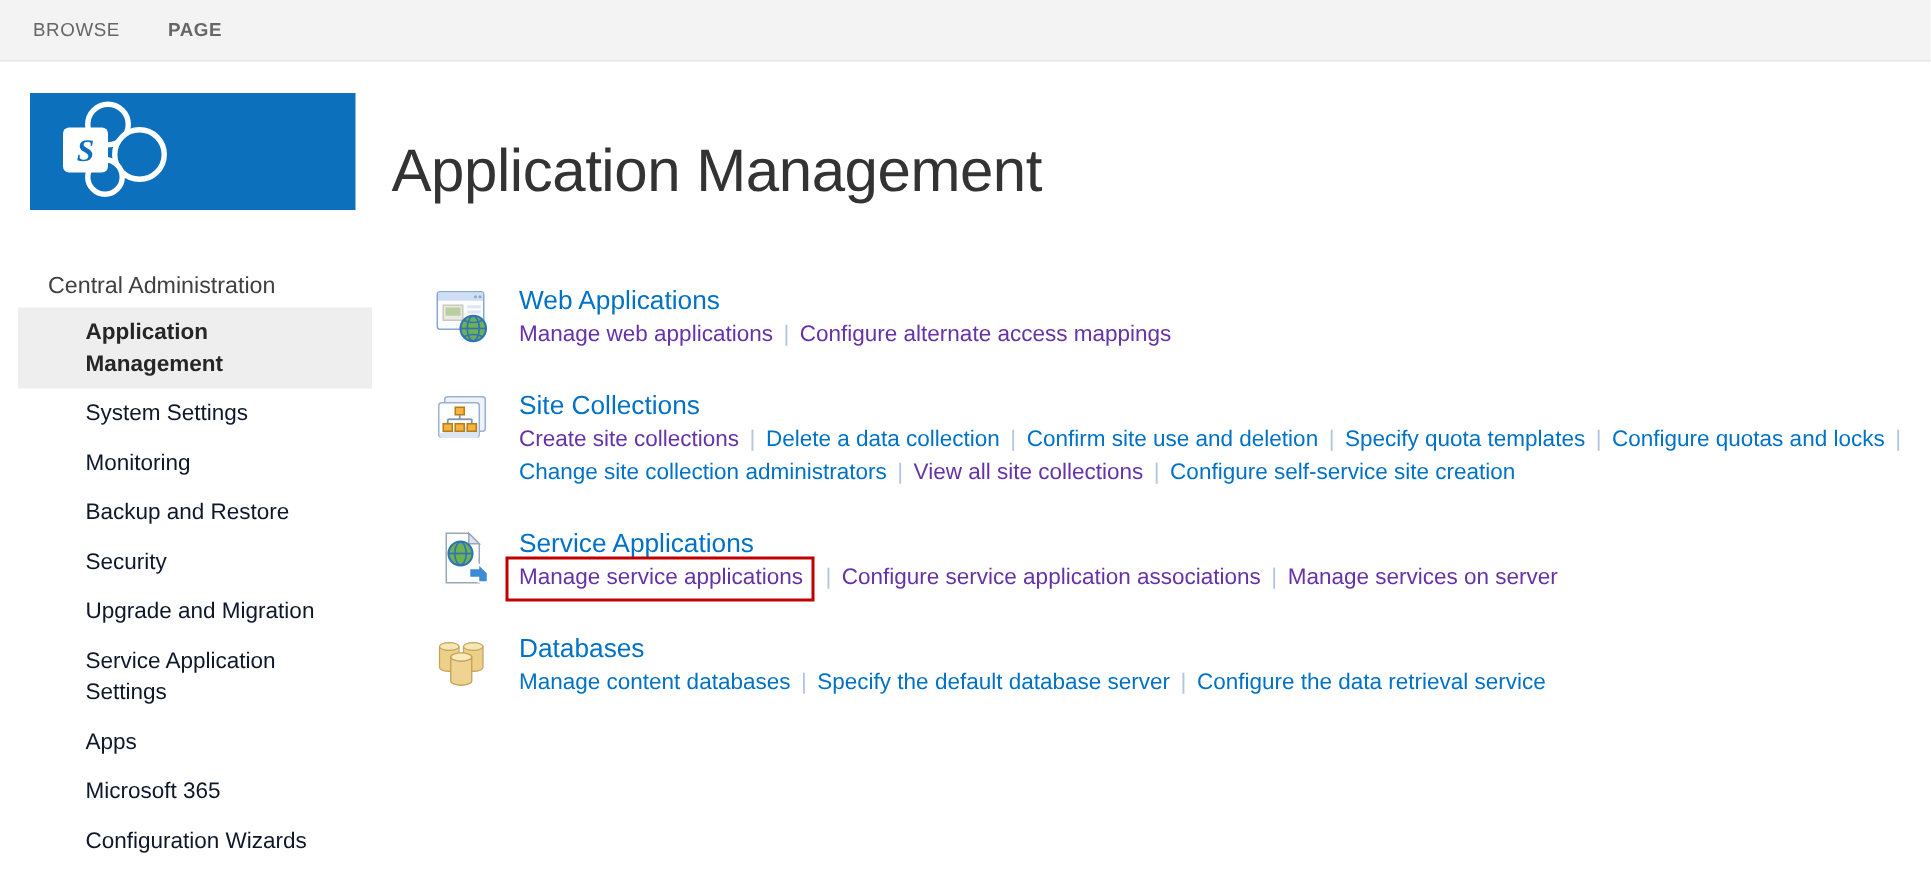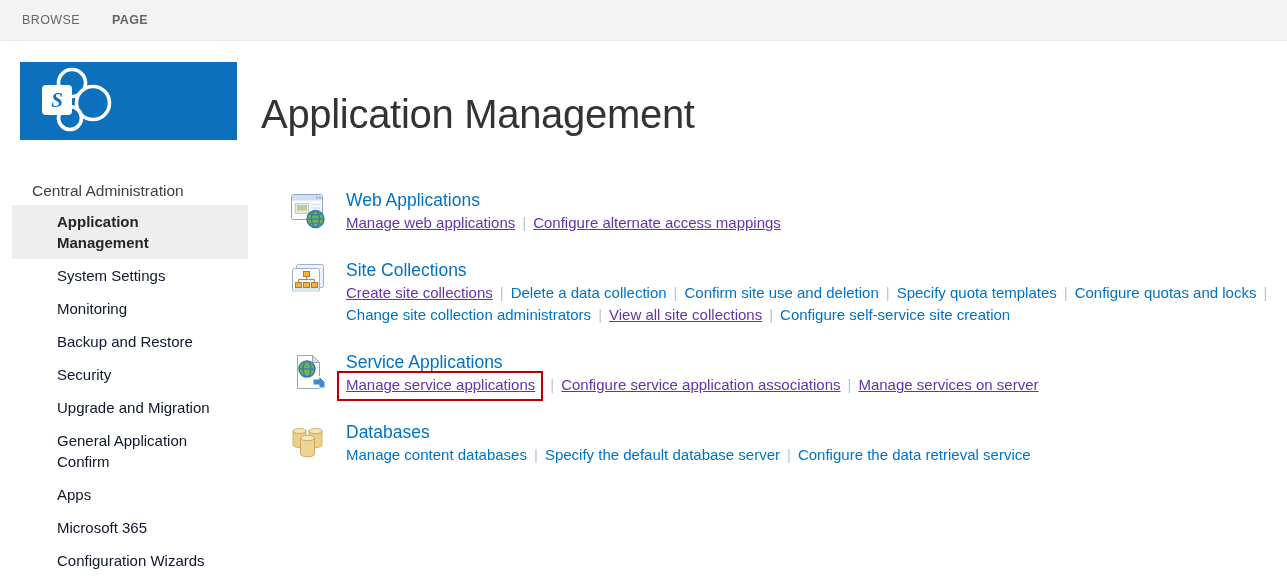--- a/index.html
+++ b/index.html
@@ -50,21 +50,21 @@
   
   .content{position:absolute;left:288px;top:188px;width:999px;}
   .section{display:flex;align-items:flex-start;margin-bottom:24px;}
   .section-icon{width:40px;height:40px;flex:0 0 40px;margin-right:18px;margin-top:2px;}
   .section-body{min-width:0;}
   .section-title{
     font-size:17.5px;color:#0072c6;line-height:24px;cursor:pointer;white-space:nowrap;
   }
   .link-row{font-size:15px;line-height:22px;white-space:nowrap;}
   .link{color:#0072c6;text-decoration:none;cursor:pointer;}
-  .link.visited{color:#6632a8;text-decoration:underline;}
+  .link.visited{color:#6632a8;}
   .sep{color:#b3c6de;margin:0 7px;}
   .redbox{
     display:inline-block;border:2px solid #c00000;
     padding:1px 6px 3px 7px;margin:-3px 0 -5px -9px;
   }
 </style>
 </head>
 <body>
 
 <div class="screen">
@@ -88,21 +88,21 @@
 
   <nav class="sidebar">
     <div class="side-root">Central Administration</div>
     <ul class="side-list">
       <li class="side-item selected">Application Management</li>
       <li class="side-item">System Settings</li>
       <li class="side-item">Monitoring</li>
       <li class="side-item">Backup and Restore</li>
       <li class="side-item">Security</li>
       <li class="side-item">Upgrade and Migration</li>
-      <li class="side-item">General Application Confirm</li>
+      <li class="side-item">Service Application Settings</li>
       <li class="side-item">Apps</li>
       <li class="side-item">Microsoft 365</li>
       <li class="side-item">Configuration Wizards</li>
     </ul>
   </nav>
 
   <main class="content">
 
     <div class="section">
       <svg class="section-icon" viewBox="0 0 40 40">

